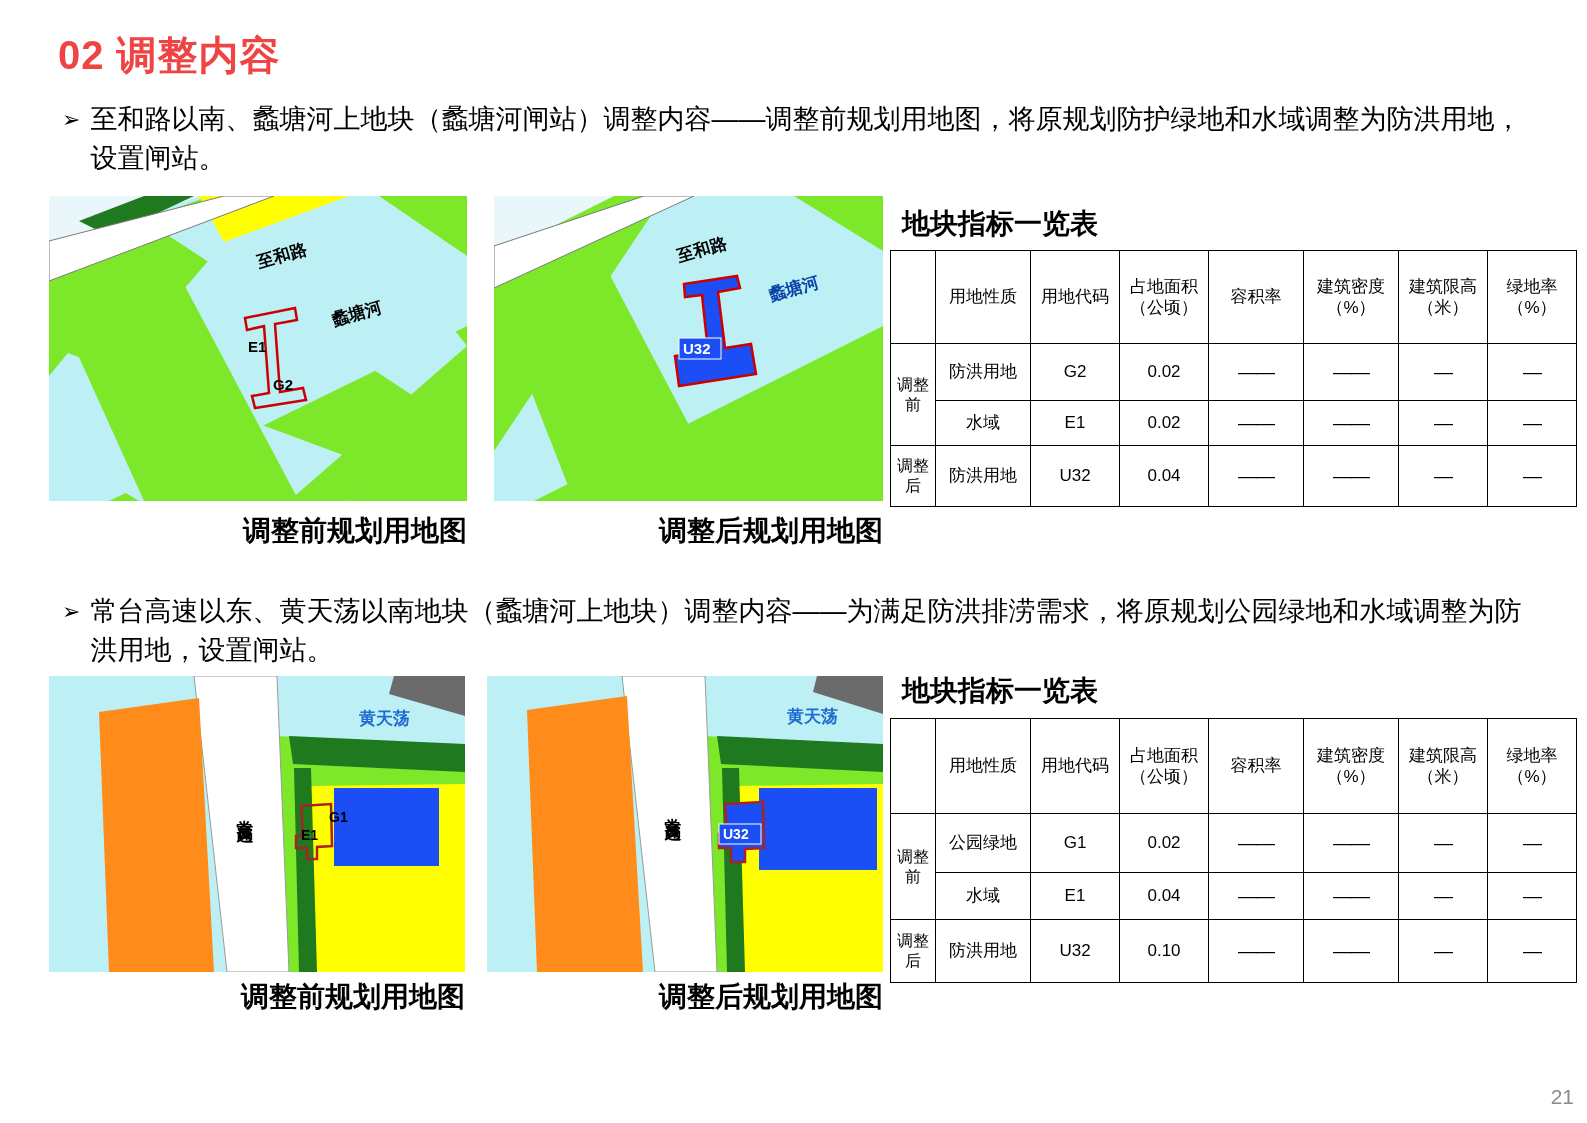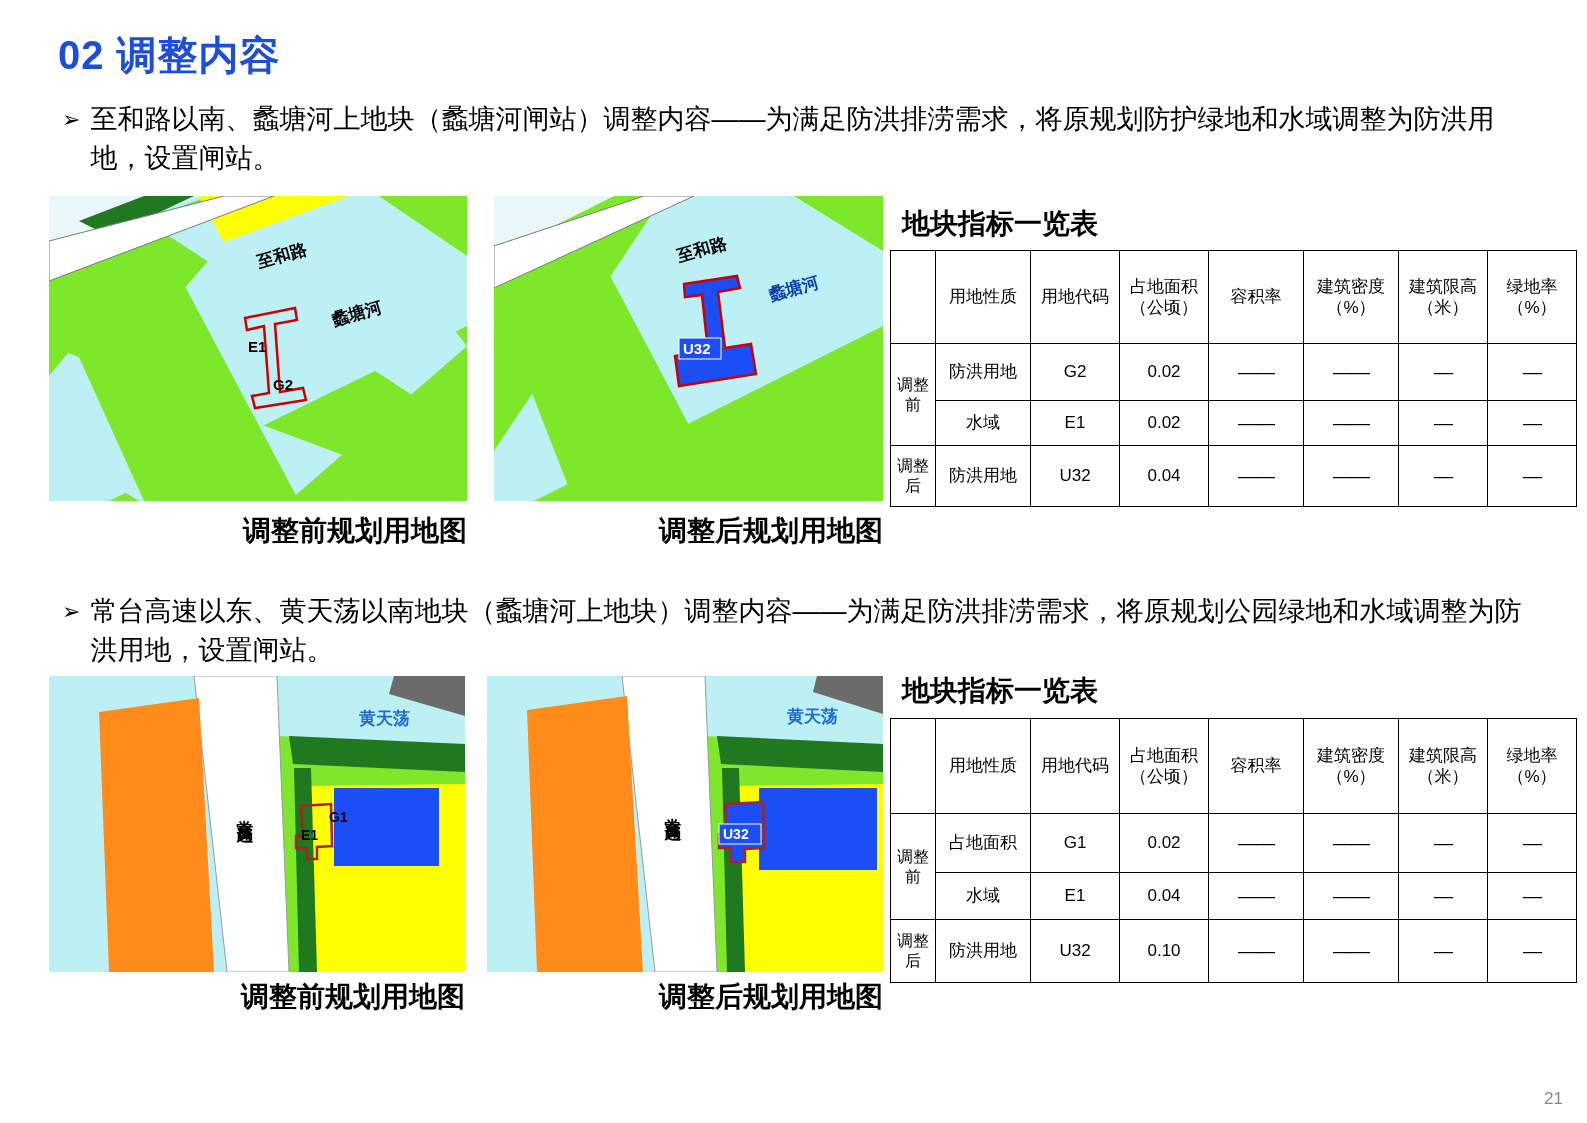--- a/index.html
+++ b/index.html
@@ -20,21 +20,21 @@
     width: 1587px;
     height: 1123px;
   }
   
   .slide-title {
     position: absolute;
     left: 58px;
     top: 28px;
     font-size: 40px;
     font-weight: bold;
-    color: #1d4ed8;
+    color: #ef4444;
     letter-spacing: 1px;
   }
   
   .bullet {
     position: absolute;
     display: flex;
     align-items: flex-start;
     font-size: 27px;
     line-height: 1.45;
     color: #000;
@@ -97,42 +97,42 @@
   td.c-far  { width: 92px; }
   td.c-den  { width: 92px; }
   td.c-hgt  { width: 86px; }
   td.c-grn  { width: 86px; }
   td.corner { width: 42px; }
   .dash { font-size: 19px; letter-spacing: -1px; }
 
   
   .page-num {
     position: absolute;
-    right: 24px;
+    right: 13px;
     bottom: 14px;
-    font-size: 17px;
+    font-size: 21px;
     color: #8a8a8a;
   }
 
   
   .maplabel {
     font-family: "Liberation Sans", sans-serif;
     font-weight: bold;
   }
 </style>
 </head>
 <body>
 
 <div class="slide">
 
   <div class="slide-title">02 调整内容</div>
 
   <div class="bullet" id="bullet-1">
     <span class="marker">➢</span>
-    <span class="btext">至和路以南、蠡塘河上地块（蠡塘河闸站）调整内容——为满足防洪排涝需求，将原规划防护绿地和水域调整为防洪用地，设置闸站。</span>
+    <span class="btext">至和路以南、蠡塘河上地块（蠡塘河闸站）调整内容——调整前规划用地图，将原规划防护绿地和水域调整为防洪用地，设置闸站。</span>
   </div>
 
   <div class="map-box" style="left:49px; top:196px; width:418px; height:305px;">
     <svg width="418" height="305" viewBox="0 0 418 305">
       <rect x="0" y="0" width="418" height="305" fill="#bdf0f4"></rect>
 
       <polygon points="0,60 160,0 418,0 418,305 0,305" fill="#7de82a"></polygon>
 
       <polygon points="180,0 300,0 418,150 418,235 120,40" fill="#bdf0f4"></polygon>
       <polygon points="0,190 230,305 90,305 0,250" fill="#bdf0f4"></polygon>
@@ -313,21 +313,21 @@
         <td class="c-name" style="height:90px;">用地性质</td>
         <td class="c-code">用地代码</td>
         <td class="c-area">占地面积（公顷）</td>
         <td class="c-far">容积率</td>
         <td class="c-den">建筑密度（%）</td>
         <td class="c-hgt">建筑限高（米）</td>
         <td class="c-grn">绿地率（%）</td>
       </tr>
       <tr>
         <td class="vhead" rowspan="2">调整前</td>
-        <td style="height:54px;">占地面积</td>
+        <td style="height:54px;">公园绿地</td>
         <td>G1</td>
         <td>0.02</td>
         <td class="dash">——</td>
         <td class="dash">——</td>
         <td class="dash">—</td>
         <td class="dash">—</td>
       </tr>
       <tr>
         <td style="height:42px;">水域</td>
         <td>E1</td>

